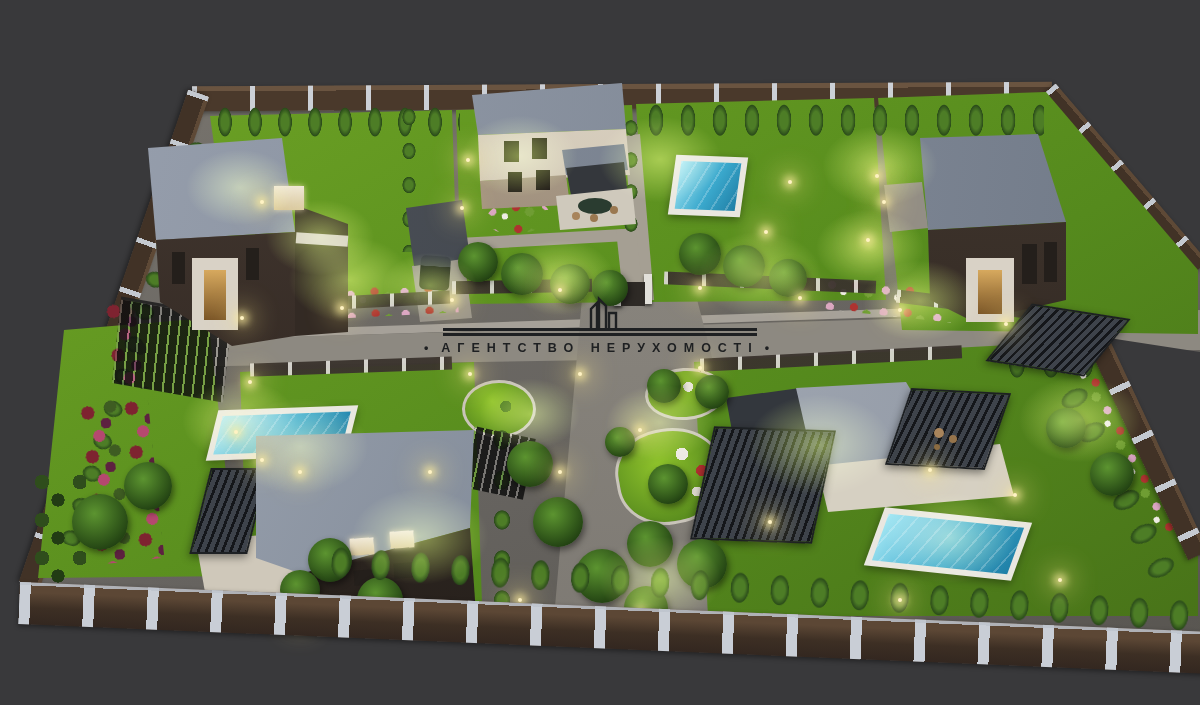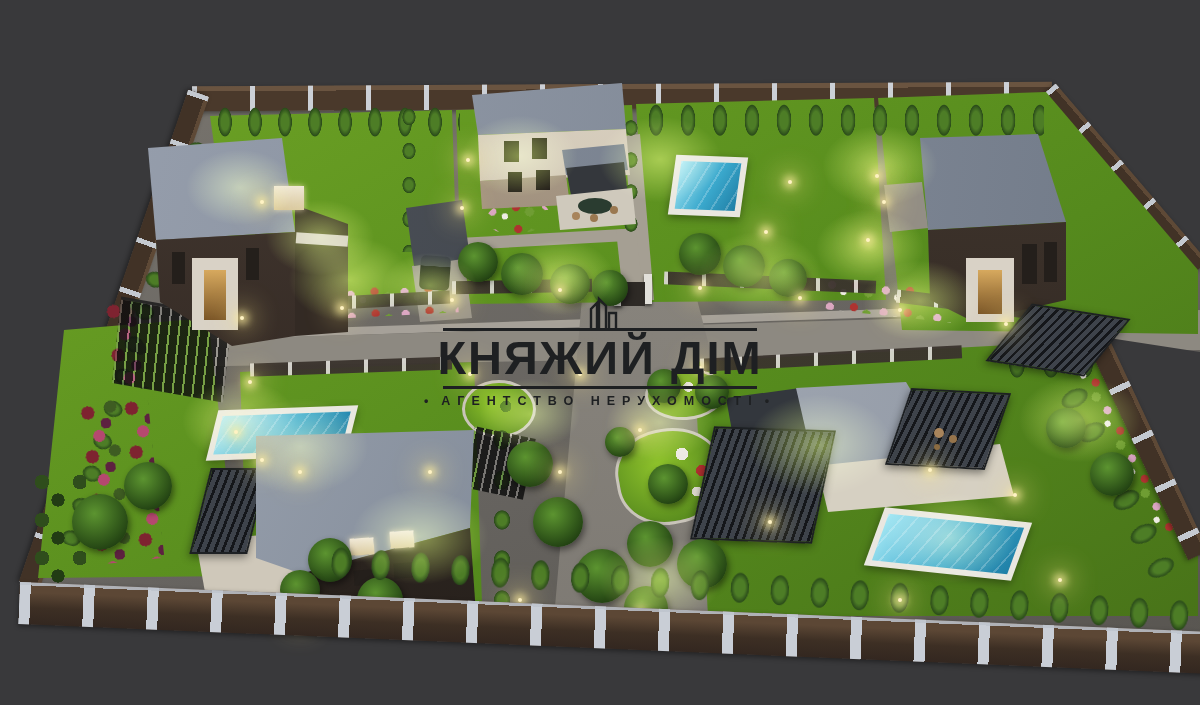--- a/index.html
+++ b/index.html
@@ -468,21 +468,20 @@
       <div class="lamp" style="left: 928px; top: 468px; z-index: 10;"></div>
     </div>
 
   <div class="fence" id="fence-bottom"></div>
 
   <div id="watermark">
     <svg id="wm-icon" width="48" height="38" viewBox="0 0 48 38">
       <path d="M15 36 V15 L21 9 V36 M23 36 V5 L30 12 V36 M33 36 V19 h7 V36" fill="none" stroke="currentColor" stroke-width="2.4"></path>
     </svg>
     <div class="wm-line"></div>
-    <div id="wm-title">КНЯЖИЙ ДІМ</div>
     <div class="wm-line" id="wm-line2"></div>
     <div id="wm-subtitle">
       <span>•</span>
       <span>АГЕНТСТВО НЕРУХОМОСТІ</span>
       <span>•</span>
     </div>
   </div>
 
 </div>
 

